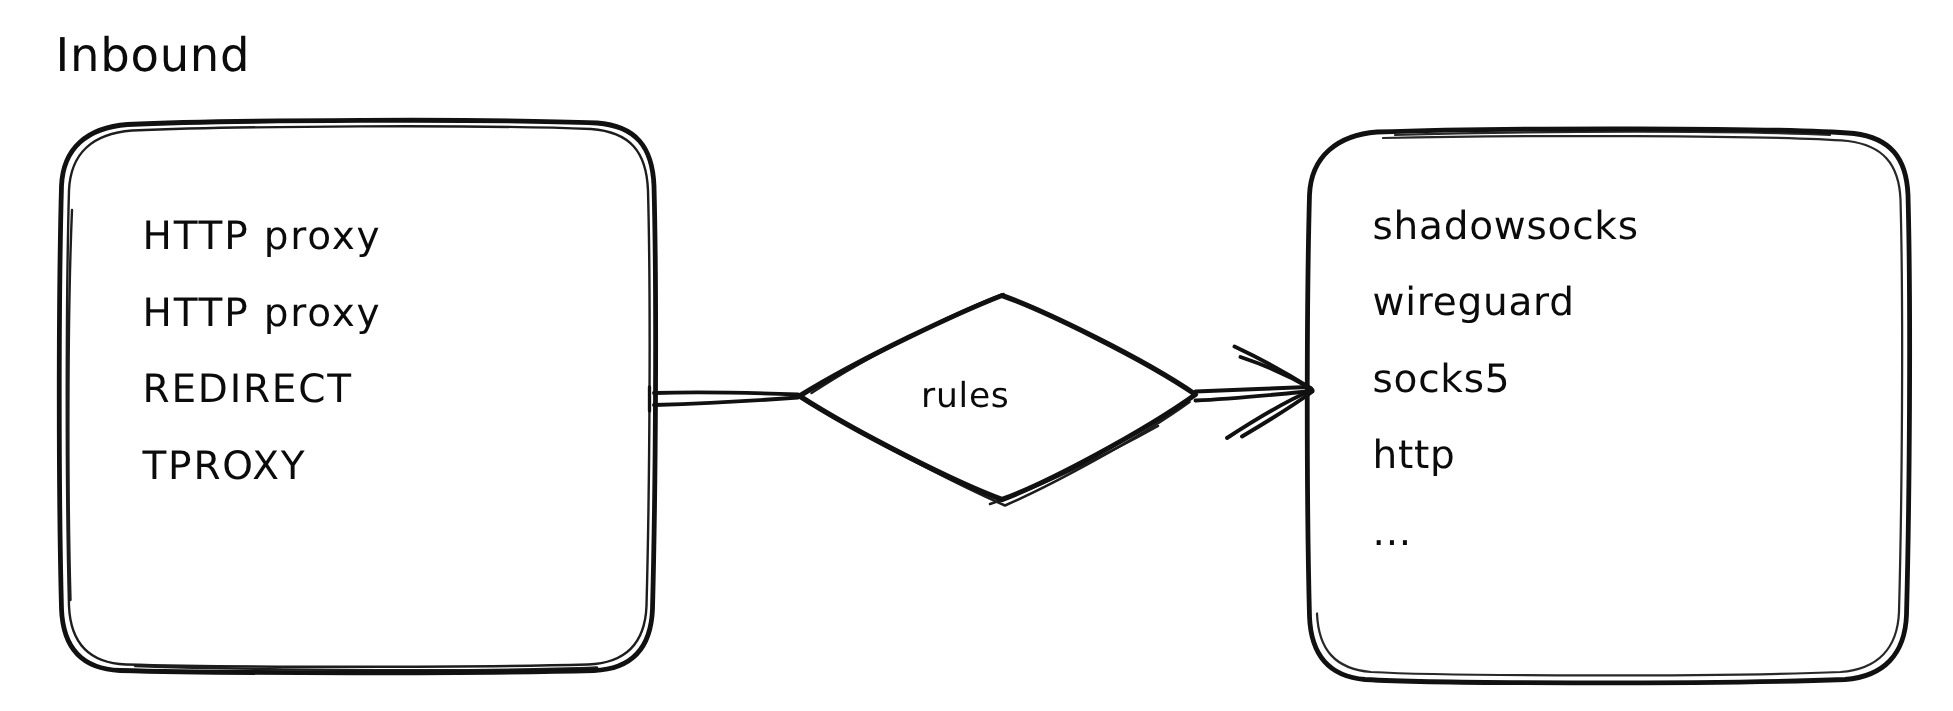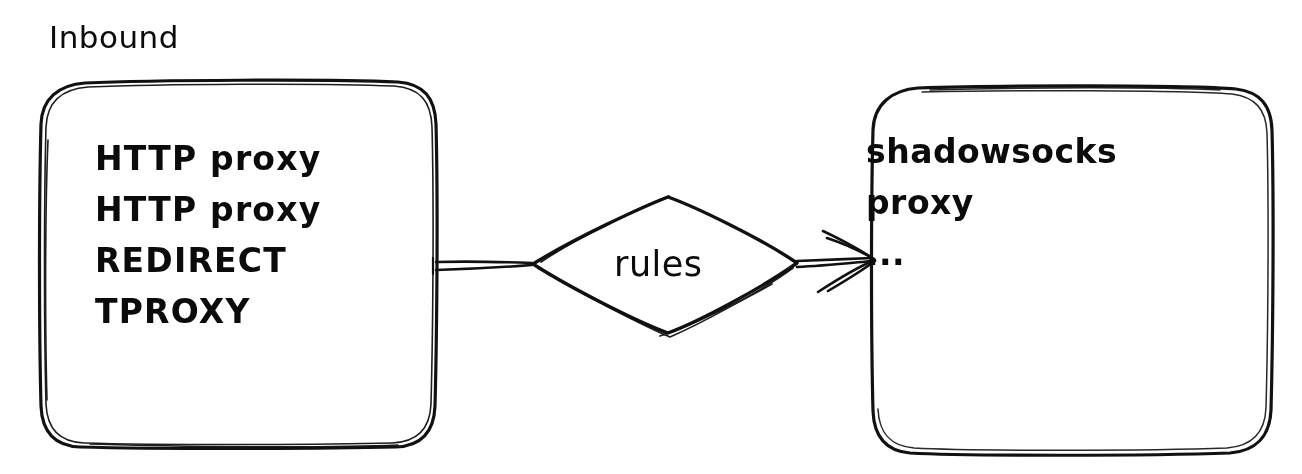--- a/index.html
+++ b/index.html
@@ -30,29 +30,28 @@
     color: #0b0b0b;
     white-space: pre;
     font-family: "DejaVu Sans", sans-serif;
     letter-spacing: 0.5px;
   }
   .box-title {
     font-size: 31px;
     line-height: 31px;
   }
   .list-line {
-    font-size: 33px;
+    font-size: 26px;
     line-height: 31px;
-    font-weight: bold;
   }
   .list-line.caps {
     letter-spacing: 1.2px;
   }
   .diamond-label {
-    font-size: 35px;
+    font-size: 23px;
     line-height: 31px;
   }
   .list-col {
     position: absolute;
   }
   .list-col .list-line {
     position: static;
     display: block;
     height: 51px;
   }
@@ -142,31 +141,33 @@
       <g stroke-width="2.6">
         <path d="M 823 231 C 840 239, 860 250, 874 259"></path>
         <path d="M 827 238 C 845 244, 862 252, 874 259"></path>
         <path d="M 818 292 C 838 279, 860 266, 875 260"></path>
         <path d="M 828 291 C 845 281, 864 269, 875 261"></path>
       </g>
 
     </g>
   </svg>
 
-  <div class="lbl box-title" style="left:37px; top:22px;margin-left:12px;">Inbound</div>
+  <div class="lbl box-title" style="left:37px; top:22px;">Inbound</div>
 
   <div class="list-col" style="left:95px; top:143px;">
     <span class="lbl list-line caps">HTTP proxy</span>
     <span class="lbl list-line caps">HTTP proxy</span>
     <span class="lbl list-line caps">REDIRECT</span>
     <span class="lbl list-line caps">TPROXY</span>
   </div>
 
   <div class="lbl diamond-label" style="left:614px; top:249px;">rules</div>
 
 
-  <div class="list-col" style="left:866px; top:136px;">
+  <div class="list-col" style="left:915px; top:136px;">
     <span class="lbl list-line">shadowsocks</span>
-    <span class="lbl list-line">proxy</span>
+    <span class="lbl list-line">wireguard</span>
+    <span class="lbl list-line">socks5</span>
+    <span class="lbl list-line">http</span>
     <span class="lbl list-line">...</span>
   </div>
 
 </div>
 
 </body></html>

